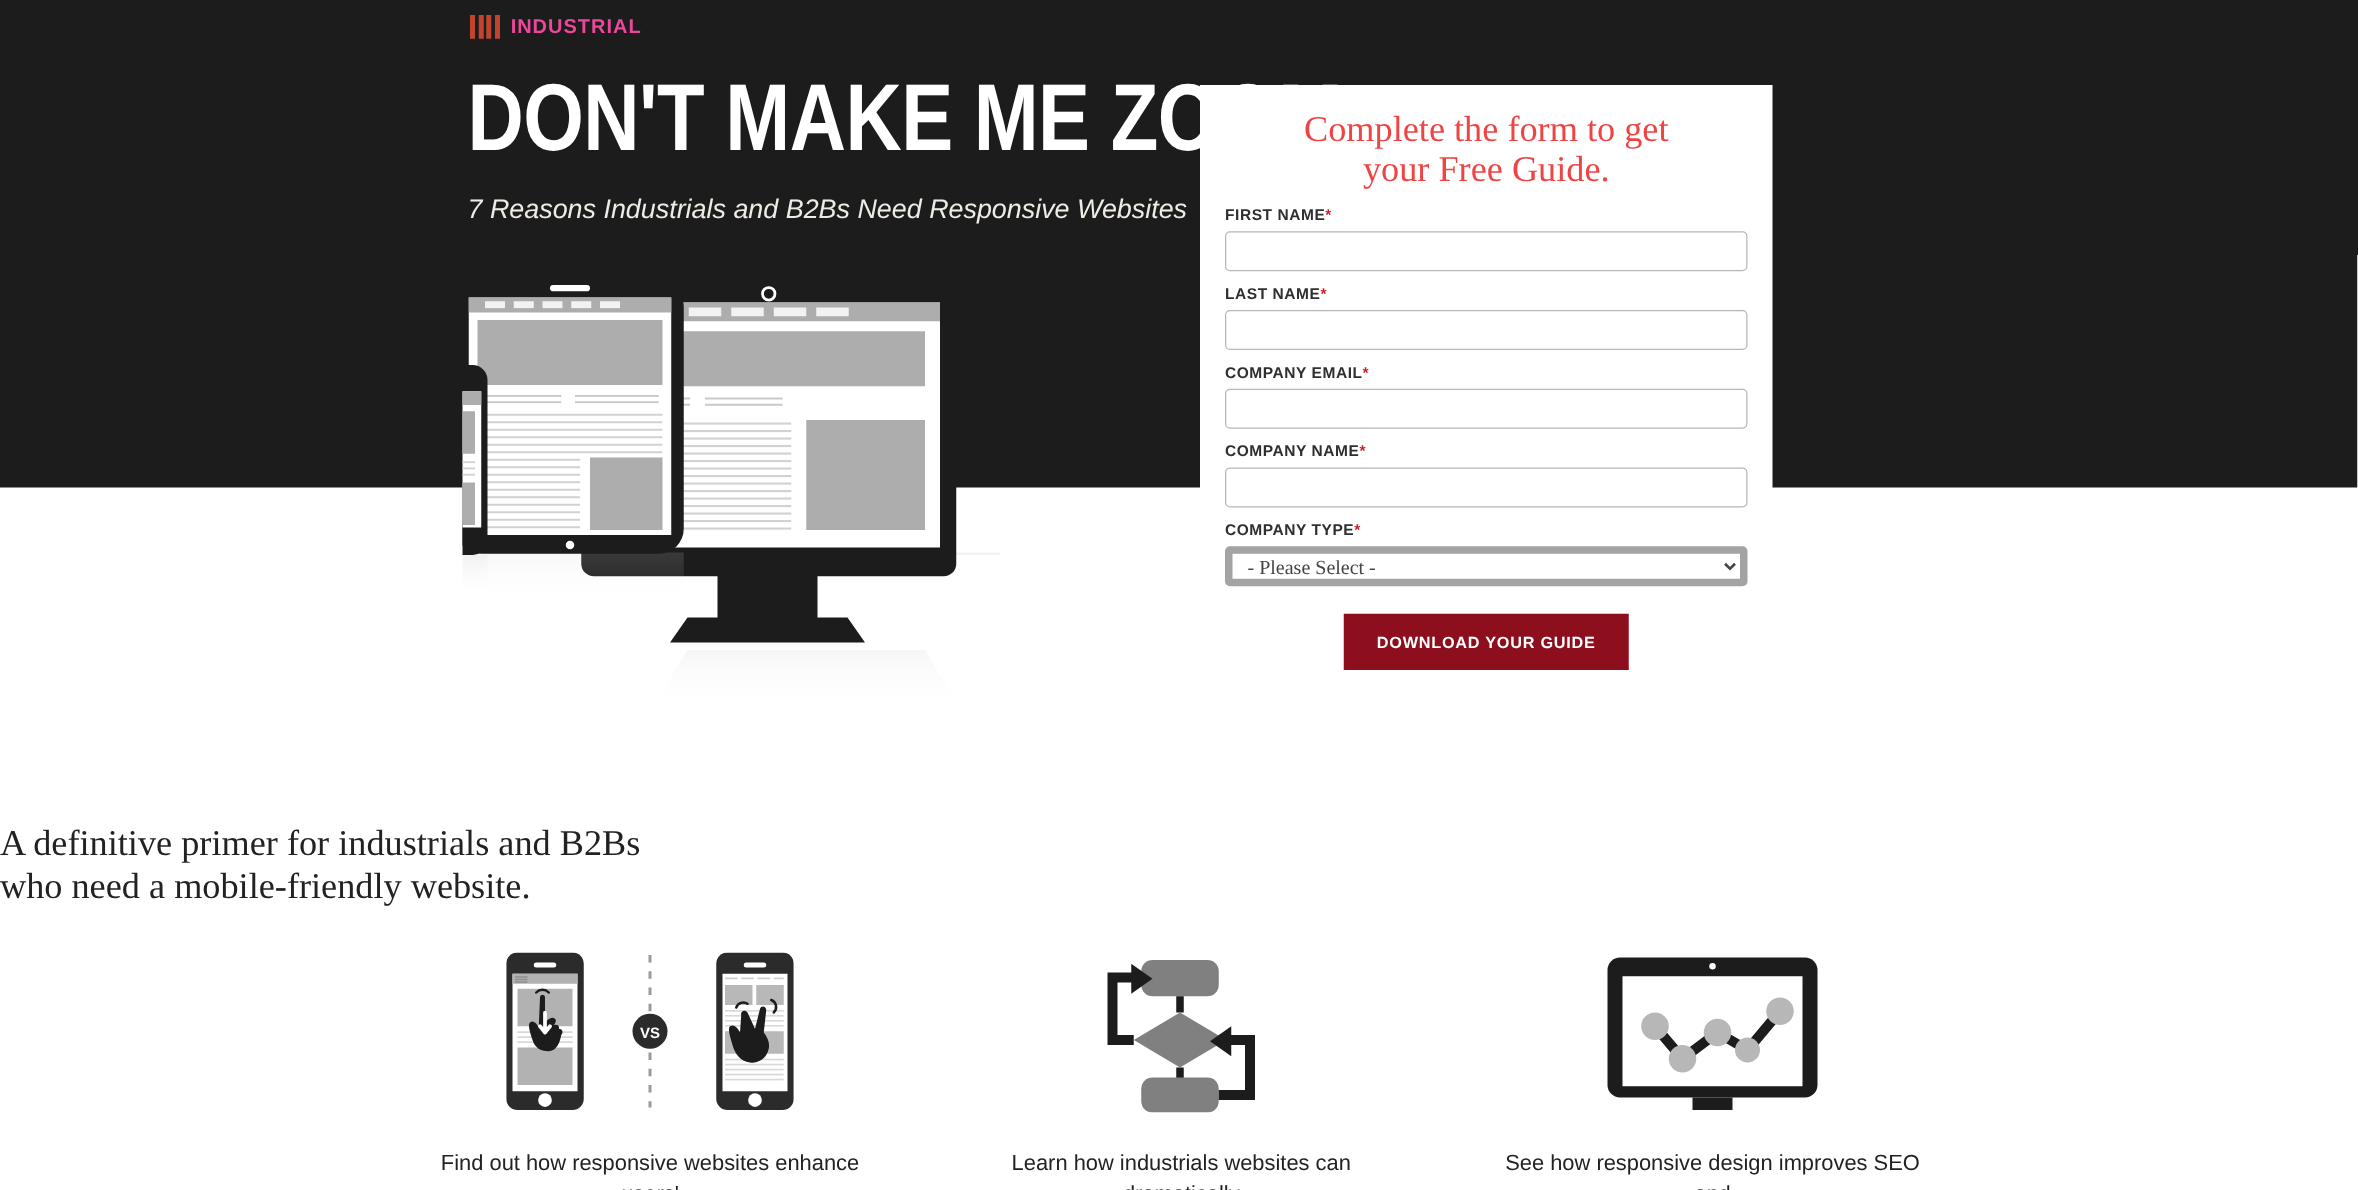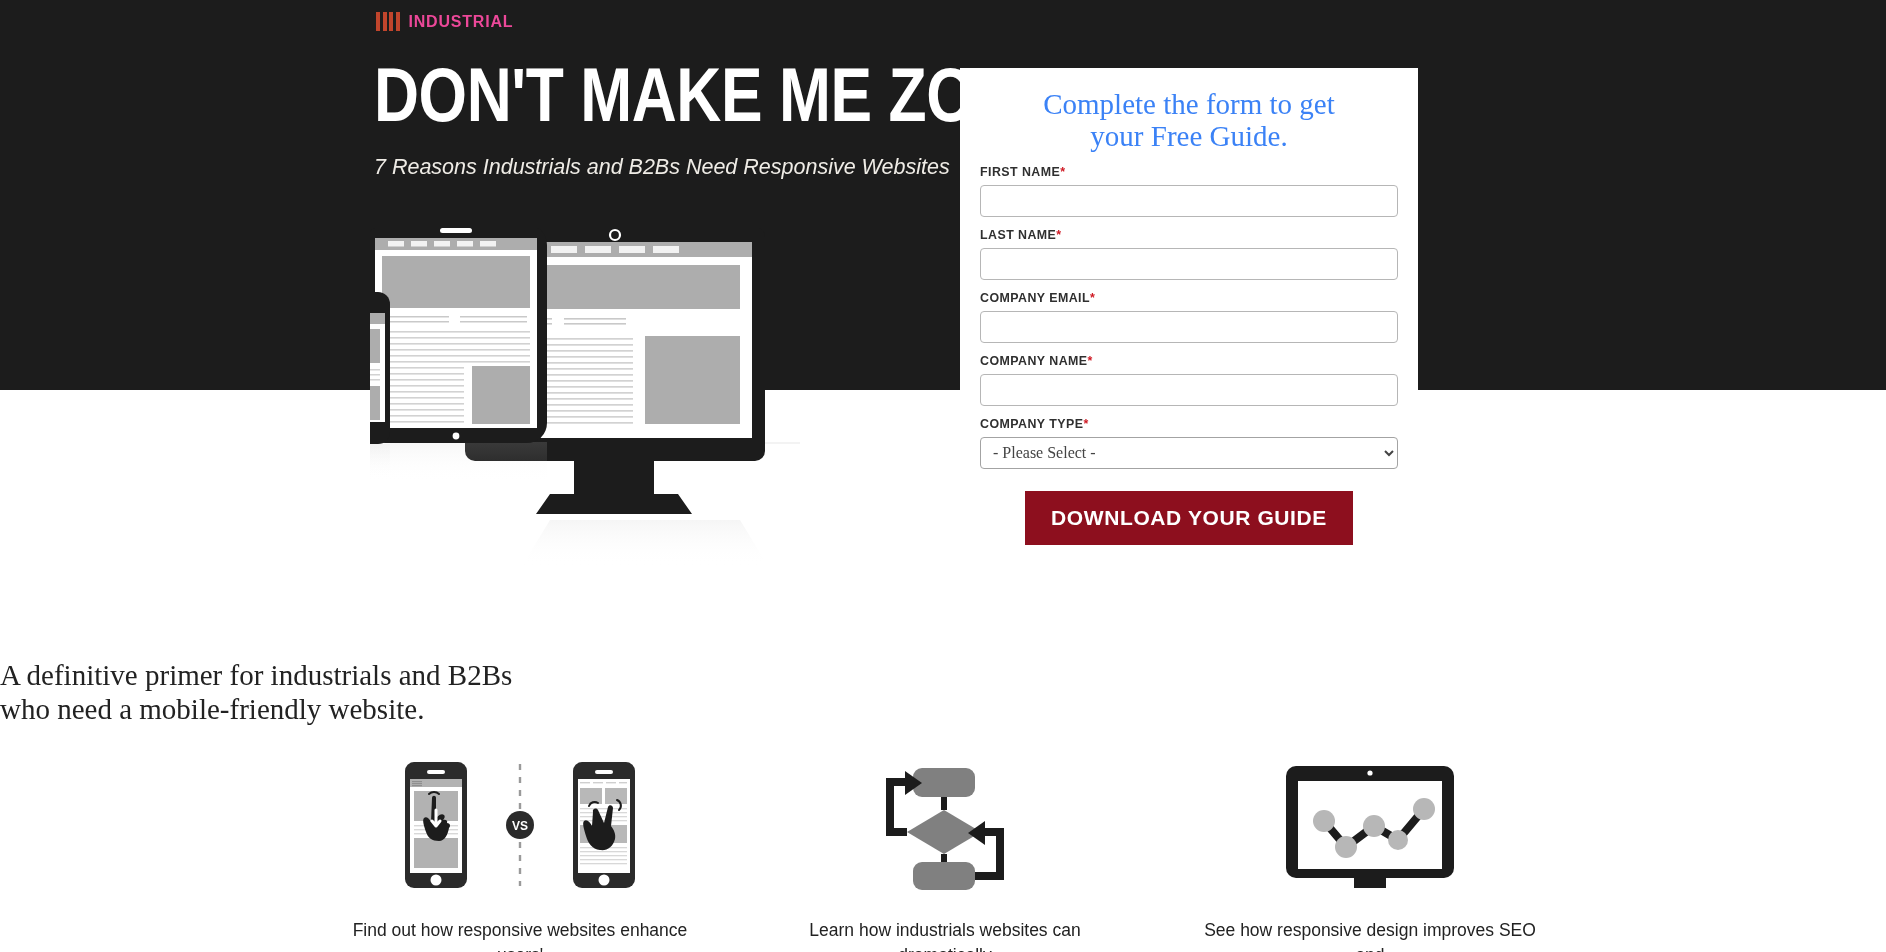--- a/index.html
+++ b/index.html
@@ -66,21 +66,21 @@
   .devices svg { display:block; }
 
   
   .form-card {
     position: absolute; left: 960px; top: 68px;
     width: 458px; height: 527px;
     background: #ffffff;
   }
   .form-heading {
     margin: 0; padding: 20px 24px 4px;
-    color: #3b82f6;
+    color: #ef4444;
     font-family: "Liberation Serif", serif;
     font-weight: normal;
     font-size: 29px;
     line-height: 1.12;
     text-align: center;
   }
   .form-body { padding: 8px 20px 0 20px; }
   .field { margin-bottom: 11px; }
   .field-label {
     display: block;
@@ -99,37 +99,37 @@
     border-radius: 4px;
     padding: 2px 8px;
     font-size: 15px;
     font-family: "Liberation Sans", sans-serif;
     background: #fff;
     color: #333;
     outline: none;
   }
   .field select {
     width: 418px; height: 32px;
-    border: 1px solid #a3a3a3;
+    border: 6px solid #a3a3a3;
     border-radius: 4px;
     padding: 2px 8px;
     font-size: 16px;
     font-family: "Liberation Serif", serif;
     color: #444;
     background: #fff;
     outline: none;
   }
   .submit-wrap { text-align: center; margin-top: 22px; }
   .submit-btn {
     display: inline-block;
     background: #8d0f1e;
     color: #ffffff;
     border: none;
     padding: 15px 26px;
-    font-size: 21px;
+    font-size: 13px;
     font-weight: bold;
     letter-spacing: 0.6px;
     font-family: "Liberation Sans", sans-serif;
     cursor: pointer;
   }
 
   
   .primer {
     position: absolute; left: 0; top: 658px; width: 1886px;
     text-align: left;

